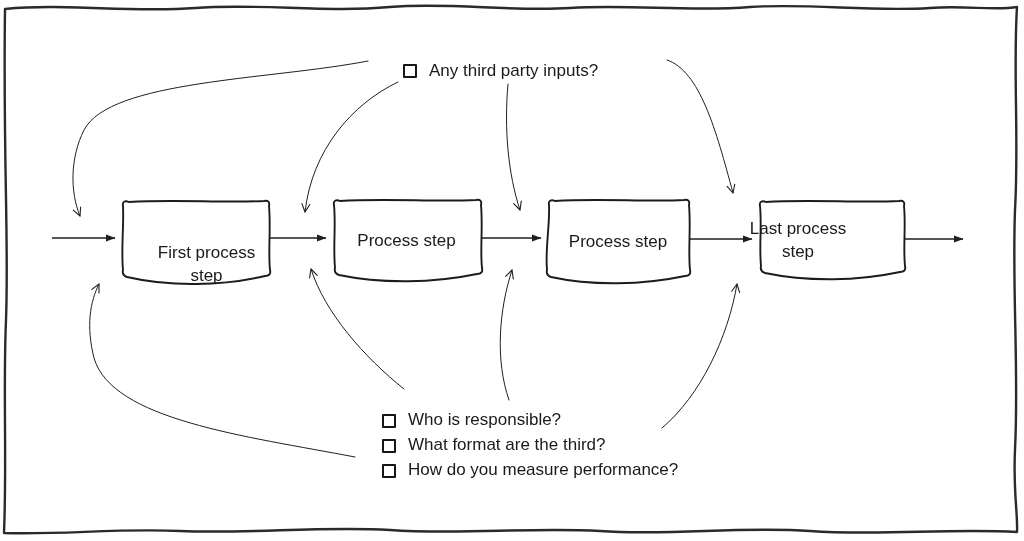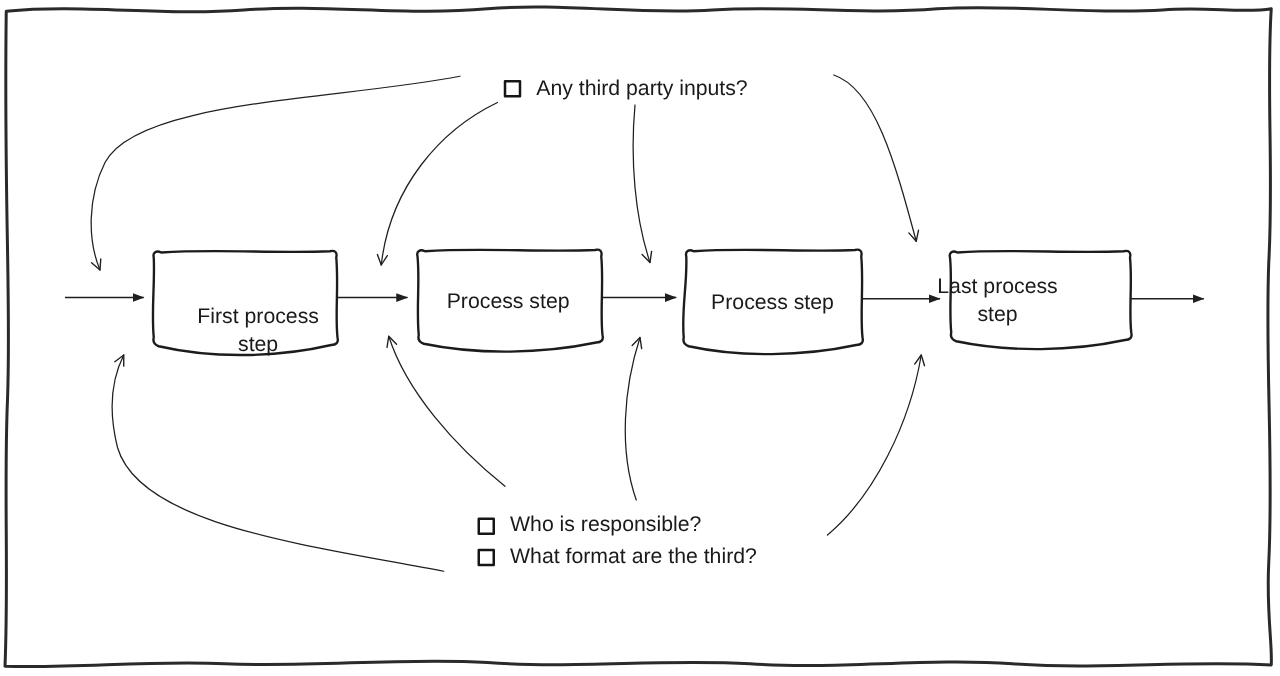--- a/index.html
+++ b/index.html
@@ -128,15 +128,19 @@
 
   <div class="q-bottom">
     <div class="q-item">
       <span class="chk"></span>
       <span>Who is responsible?</span>
     </div>
     <div class="q-item">
       <span class="chk"></span>
       <span>What format are the third?</span>
     </div>
+    <div class="q-item">
+      <span class="chk"></span>
+      <span>How do you measure performance?</span>
+    </div>
   </div>
 
 </div>
 
 </body></html>

